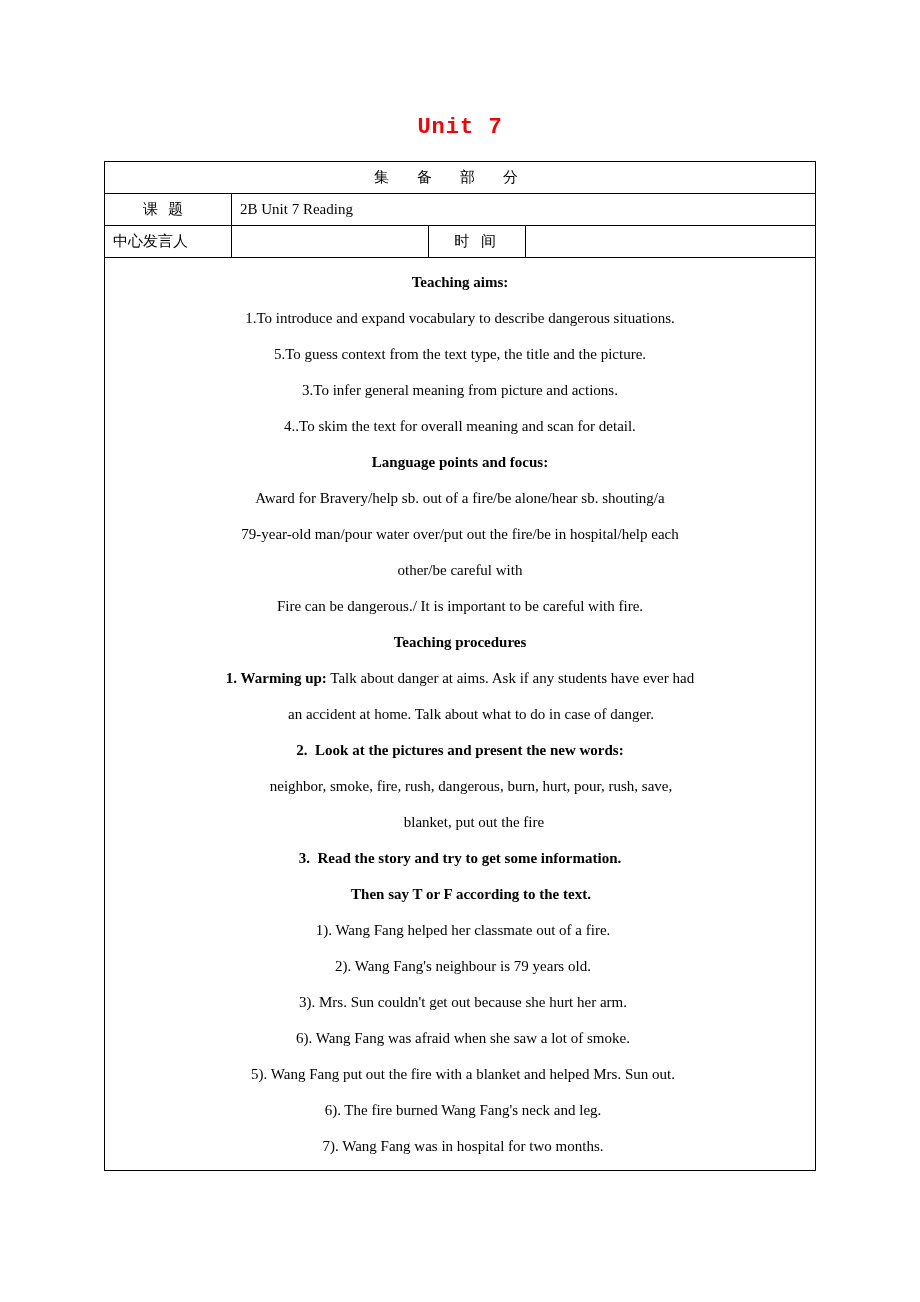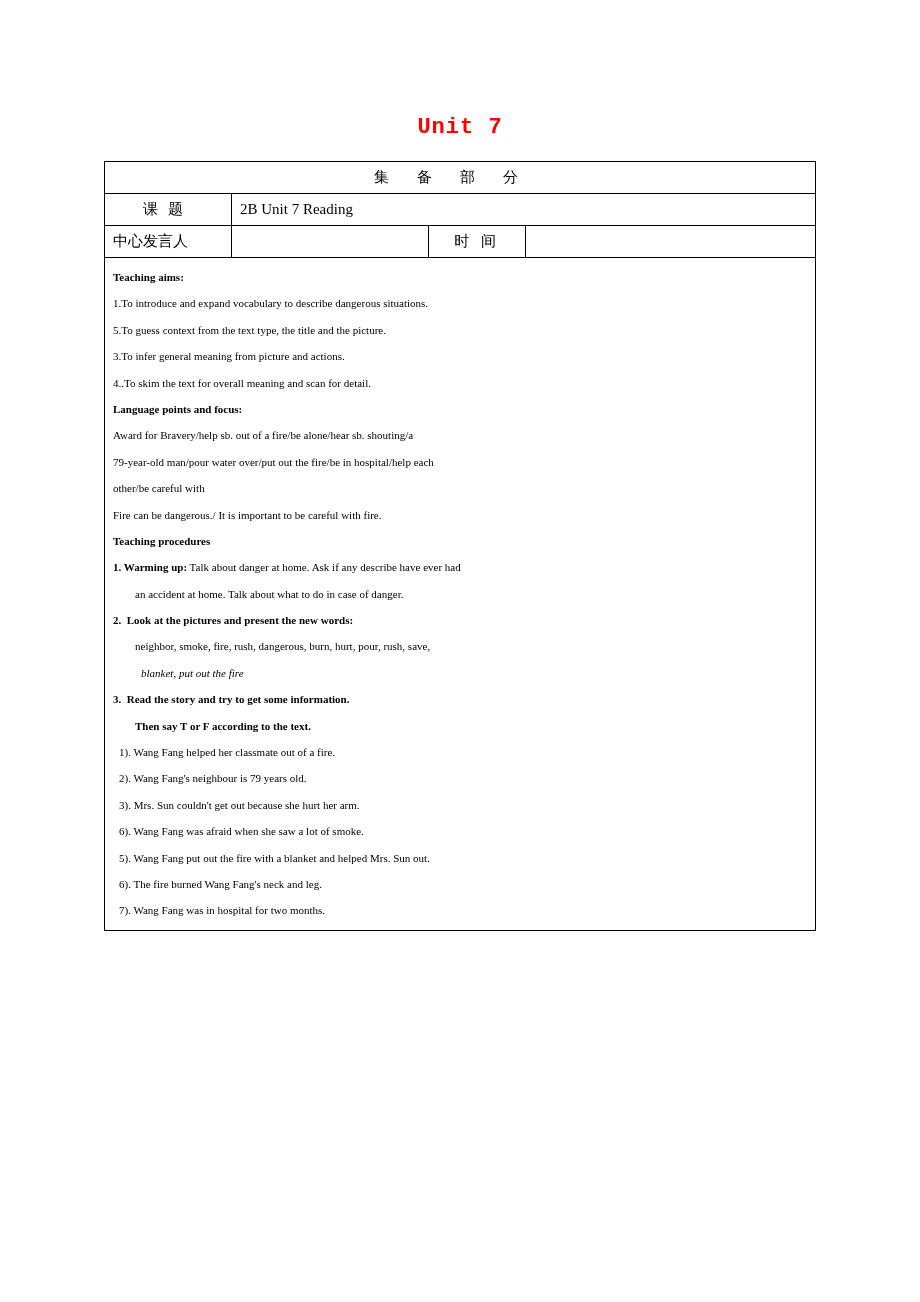--- a/index.html
+++ b/index.html
@@ -48,35 +48,35 @@
   .time-label {
     text-align: center;
     letter-spacing: 4px;
   }
   .mono {
     font-family: "Courier New", monospace;
   }
   .content-cell {
     padding: 8px 10px 16px 10px;
     font-family: "Courier New", monospace;
-    font-size: 11px;
+    font-size: 15px;
     line-height: 2.4;
+    text-align: center;
   }
   .content-cell .bold {
     font-weight: bold;
   }
   .content-cell p {
     margin: 0;
   }
   .indent-1 {
     padding-left: 22px;
   }
   .indent-2 {
     padding-left: 28px;
-    font-style: italic;
   }
   .tf {
     padding-left: 6px;
   }
 </style>
 </head>
 <body>
 
 <div class="page">
 
@@ -108,21 +108,21 @@
 
         <p class="bold">Language points and focus:</p>
         <p> Award for Bravery/help sb. out of a fire/be alone/hear sb. shouting/a</p>
         <p>79-year-old man/pour water over/put out the fire/be in hospital/help each</p>
         <p>other/be careful with</p>
         <p>Fire can be dangerous./ It is important to be careful with fire.</p>
 
         <p class="bold">Teaching procedures</p>
 
         <p>
-          <span class="bold">1. Warming up:</span><span> Talk about danger at home. Ask if any describe have ever had</span>
+          <span class="bold">1. Warming up:</span><span> Talk about danger at aims. Ask if any students have ever had</span>
         </p>
         <p class="indent-1">an accident at home. Talk about what to do in case of danger.</p>
 
         <p class="bold">
           <span>2.</span>&nbsp;&nbsp;<span>Look at the pictures and present the new words:</span>
         </p>
         <p class="indent-1">neighbor, smoke, fire, rush, dangerous, burn, hurt, pour, rush, save,</p>
         <p class="indent-2">blanket, put out the fire</p>
 
         <p class="bold">

